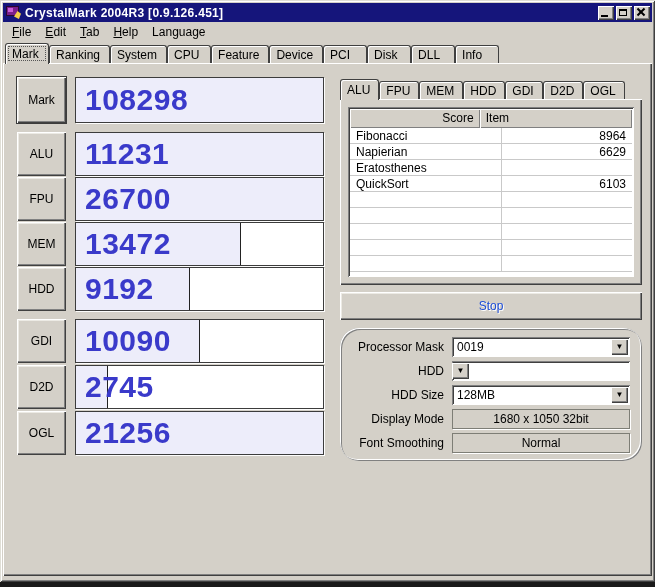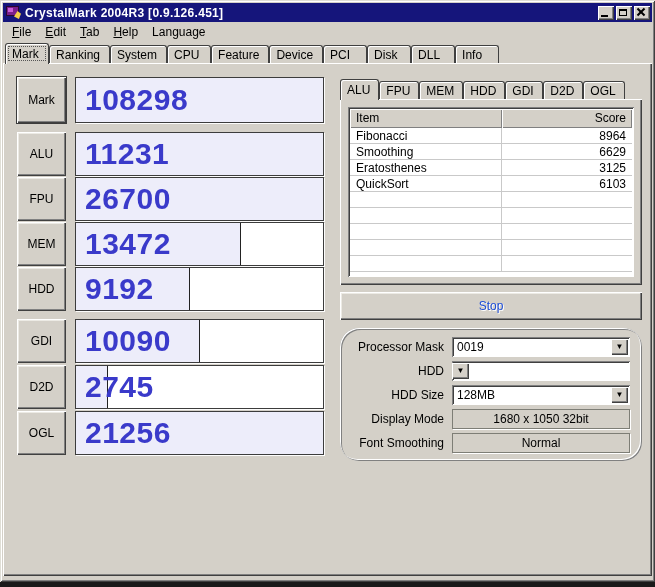--- a/index.html
+++ b/index.html
@@ -231,34 +231,33 @@
         <div class="subtab">MEM</div>
         <div class="subtab">HDD</div>
         <div class="subtab">GDI</div>
         <div class="subtab">D2D</div>
         <div class="subtab">OGL</div>
       </div>
 
       <div class="subtabpage">
         <div class="rtable">
           <div class="rt-header">
+            <div class="rt-hcell c-score">Score</div>
             <div class="rt-hcell c-item">Item</div>
-            <div class="rt-hcell c-score">Score</div>
           </div>
           <div class="rt-row">
             <div class="rt-cell c-item">Fibonacci</div>
             <div class="rt-cell c-score">8964</div>
           </div>
           <div class="rt-row">
-            <div class="rt-cell c-item">Smoothing</div>
+            <div class="rt-cell c-item">Napierian</div>
             <div class="rt-cell c-score">6629</div>
           </div>
           <div class="rt-row">
             <div class="rt-cell c-item">Eratosthenes</div>
-            <div class="rt-cell c-score">3125</div>
           </div>
           <div class="rt-row">
             <div class="rt-cell c-item">QuickSort</div>
             <div class="rt-cell c-score">6103</div>
           </div>
           <div class="rt-row">
               <div class="rt-cell c-item"></div>
               <div class="rt-cell c-score"></div>
             </div>
           <div class="rt-row">

